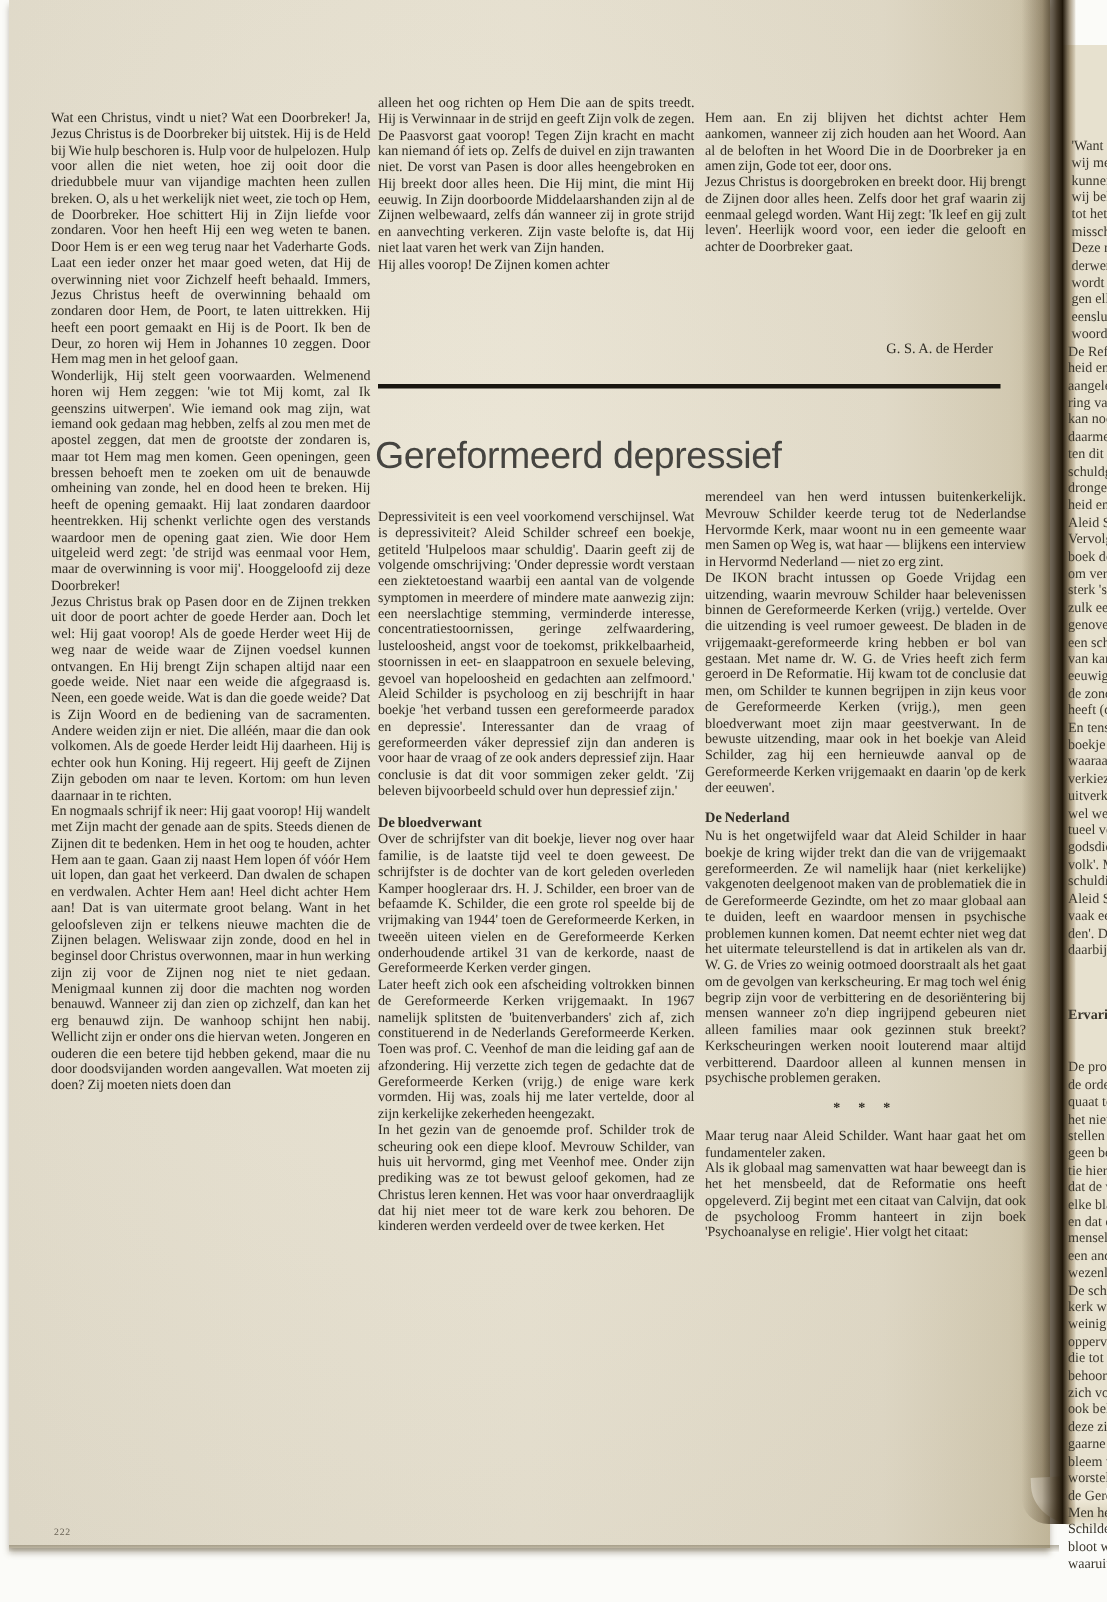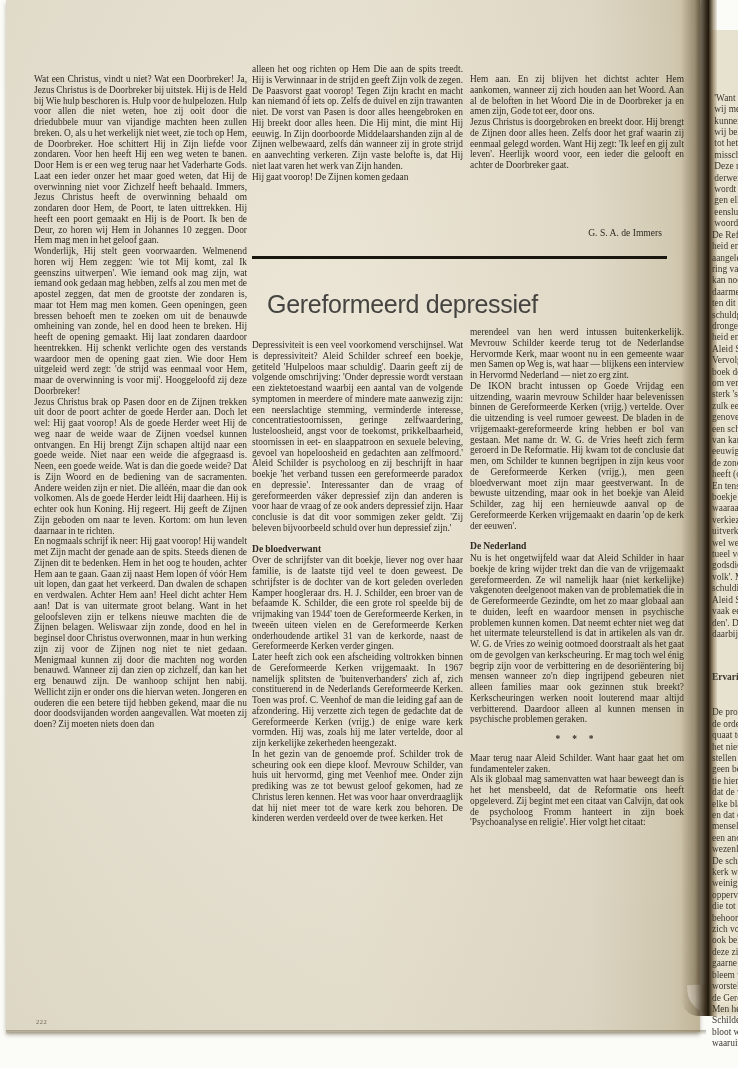--- a/index.html
+++ b/index.html
@@ -34,21 +34,21 @@
     line-height:10.75px;word-spacing:-0.4px;overflow:hidden;}
   .col p{margin:0;}
   .subhead{font-weight:bold;font-size:9.6px;margin:10px 0 1px 0;}
   .c1{left:34px;top:74px;width:213px;height:936px;}
   .a1c2{left:252px;top:64px;width:211px;height:186px;}
   .a1c3{left:470px;top:74px;width:214px;height:152px;}
   .signature{position:absolute;left:470px;top:227px;width:192px;text-align:right;
     font-size:9.6px;color:#2f2b23;}
   .rule{position:absolute;left:252px;top:256px;width:415px;height:3px;background:#191610;}
   .headline{position:absolute;left:250px;top:290px;font-family:"Liberation Sans","DejaVu Sans",sans-serif;
-    font-size:25px;letter-spacing:-0.3px;color:#454440;margin-left:17px;}
+    font-size:25px;letter-spacing:-0.3px;color:#454440;}
   .a2c1{left:252px;top:340px;width:211px;height:694px;}
   .a2c2{left:470px;top:327px;width:214px;height:694px;}
   .stars{text-align:center;letter-spacing:5px;margin:9px 0 8px 0;font-weight:bold;}
   .pageno{position:absolute;left:36px;top:1018px;font-size:6.5px;color:#6b6557;letter-spacing:.5px;}
 
   
   .fragment{position:absolute;left:712px;top:70px;width:60px;color:#3a362c;
     font-size:9.4px;line-height:11.4px;white-space:pre-wrap;}
   .fragment .frag-block{white-space:pre-wrap;}
   .fragment .frag-subhead{font-weight:bold;margin:9px 0 1px 0;white-space:pre-wrap;}
@@ -62,28 +62,28 @@
 
   <div class="col c1">
     <p>Wat een Christus, vindt u niet? Wat een Doorbreker! Ja, Jezus Christus is de Doorbreker bij uitstek. Hij is de Held bij Wie hulp beschoren is. Hulp voor de hulpelozen. Hulp voor allen die niet weten, hoe zij ooit door die driedubbele muur van vijandige machten heen zullen breken. O, als u het werkelijk niet weet, zie toch op Hem, de Doorbreker. Hoe schittert Hij in Zijn liefde voor zondaren. Voor hen heeft Hij een weg weten te banen. Door Hem is er een weg terug naar het Vaderharte Gods. Laat een ieder onzer het maar goed weten, dat Hij de overwinning niet voor Zichzelf heeft behaald. Immers, Jezus Christus heeft de overwinning behaald om zondaren door Hem, de Poort, te laten uittrekken. Hij heeft een poort gemaakt en Hij is de Poort. Ik ben de Deur, zo horen wij Hem in Johannes 10 zeggen. Door Hem mag men in het geloof gaan.</p>
     <p>Wonderlijk, Hij stelt geen voorwaarden. Welmenend horen wij Hem zeggen: 'wie tot Mij komt, zal Ik geenszins uitwerpen'. Wie iemand ook mag zijn, wat iemand ook gedaan mag hebben, zelfs al zou men met de apostel zeggen, dat men de grootste der zondaren is, maar tot Hem mag men komen. Geen openingen, geen bressen behoeft men te zoeken om uit de benauwde omheining van zonde, hel en dood heen te breken. Hij heeft de opening gemaakt. Hij laat zondaren daardoor heentrekken. Hij schenkt verlichte ogen des verstands waardoor men de opening gaat zien. Wie door Hem uitgeleid werd zegt: 'de strijd was eenmaal voor Hem, maar de overwinning is voor mij'. Hooggeloofd zij deze Doorbreker!</p>
     <p>Jezus Christus brak op Pasen door en de Zijnen trekken uit door de poort achter de goede Herder aan. Doch let wel: Hij gaat voorop! Als de goede Herder weet Hij de weg naar de weide waar de Zijnen voedsel kunnen ontvangen. En Hij brengt Zijn schapen altijd naar een goede weide. Niet naar een weide die afgegraasd is. Neen, een goede weide. Wat is dan die goede weide? Dat is Zijn Woord en de bediening van de sacramenten. Andere weiden zijn er niet. Die alléén, maar die dan ook volkomen. Als de goede Herder leidt Hij daarheen. Hij is echter ook hun Koning. Hij regeert. Hij geeft de Zijnen Zijn geboden om naar te leven. Kortom: om hun leven daarnaar in te richten.</p>
     <p>En nogmaals schrijf ik neer: Hij gaat voorop! Hij wandelt met Zijn macht der genade aan de spits. Steeds dienen de Zijnen dit te bedenken. Hem in het oog te houden, achter Hem aan te gaan. Gaan zij naast Hem lopen óf vóór Hem uit lopen, dan gaat het verkeerd. Dan dwalen de schapen en verdwalen. Achter Hem aan! Heel dicht achter Hem aan! Dat is van uitermate groot belang. Want in het geloofsleven zijn er telkens nieuwe machten die de Zijnen belagen. Weliswaar zijn zonde, dood en hel in beginsel door Christus overwonnen, maar in hun werking zijn zij voor de Zijnen nog niet te niet gedaan. Menigmaal kunnen zij door die machten nog worden benauwd. Wanneer zij dan zien op zichzelf, dan kan het erg benauwd zijn. De wanhoop schijnt hen nabij. Wellicht zijn er onder ons die hiervan weten. Jongeren en ouderen die een betere tijd hebben gekend, maar die nu door doodsvijanden worden aangevallen. Wat moeten zij doen? Zij moeten niets doen dan</p>
   </div>
 
   <div class="col a1c2">
     <p>alleen het oog richten op Hem Die aan de spits treedt. Hij is Verwinnaar in de strijd en geeft Zijn volk de zegen. De Paasvorst gaat voorop! Tegen Zijn kracht en macht kan niemand óf iets op. Zelfs de duivel en zijn trawanten niet. De vorst van Pasen is door alles heengebroken en Hij breekt door alles heen. Die Hij mint, die mint Hij eeuwig. In Zijn doorboorde Middelaarshanden zijn al de Zijnen welbewaard, zelfs dán wanneer zij in grote strijd en aanvechting verkeren. Zijn vaste belofte is, dat Hij niet laat varen het werk van Zijn handen.</p>
-    <p>Hij gaat voorop! De Zijnen komen gedaan</p>
+    <p>Hij alles voorop! De Zijnen komen achter</p>
   </div>
 
   <div class="col a1c3">
     <p>Hem aan. En zij blijven het dichtst achter Hem aankomen, wanneer zij zich houden aan het Woord. Aan al de beloften in het Woord Die in de Doorbreker ja en amen zijn, Gode tot eer, door ons.</p>
     <p>Jezus Christus is doorgebroken en breekt door. Hij brengt de Zijnen door alles heen. Zelfs door het graf waarin zij eenmaal gelegd worden. Want Hij zegt: 'Ik leef en gij zult leven'. Heerlijk woord voor, een ieder die gelooft en achter de Doorbreker gaat.</p>
   </div>
-  <div class="signature">G. S. A. de Immers</div>
+  <div class="signature">G. S. A. de Herder</div>
 
   <div class="rule"></div>
   <div class="headline">Gereformeerd depressief</div>
 
   <div class="col a2c1">
     <p>Depressiviteit is een veel voorkomend verschijnsel. Wat is depressiviteit? Aleid Schilder schreef een boekje, getiteld 'Hulpeloos maar schuldig'. Daarin geeft zij de volgende omschrijving: 'Onder depressie wordt verstaan een ziektetoestand waarbij een aantal van de volgende symptomen in meerdere of mindere mate aanwezig zijn: een neerslachtige stemming, verminderde interesse, concentratiestoornissen, geringe zelfwaardering, lusteloosheid, angst voor de toekomst, prikkelbaarheid, stoornissen in eet- en slaappatroon en sexuele beleving, gevoel van hopeloosheid en gedachten aan zelfmoord.' Aleid Schilder is psycholoog en zij beschrijft in haar boekje 'het verband tussen een gereformeerde paradox en depressie'. Interessanter dan de vraag of gereformeerden váker depressief zijn dan anderen is voor haar de vraag of ze ook anders depressief zijn. Haar conclusie is dat dit voor sommigen zeker geldt. 'Zij beleven bijvoorbeeld schuld over hun depressief zijn.'</p>
     <div class="subhead">De bloedverwant</div>
     <p>Over de schrijfster van dit boekje, liever nog over haar familie, is de laatste tijd veel te doen geweest. De schrijfster is de dochter van de kort geleden overleden Kamper hoogleraar drs. H. J. Schilder, een broer van de befaamde K. Schilder, die een grote rol speelde bij de vrijmaking van 1944' toen de Gereformeerde Kerken, in tweeën uiteen vielen en de Gereformeerde Kerken onderhoudende artikel 31 van de kerkorde, naast de Gereformeerde Kerken verder gingen.</p>
     <p>Later heeft zich ook een afscheiding voltrokken binnen de Gereformeerde Kerken vrijgemaakt. In 1967 namelijk splitsten de 'buitenverbanders' zich af, zich constituerend in de Nederlands Gereformeerde Kerken. Toen was prof. C. Veenhof de man die leiding gaf aan de afzondering. Hij verzette zich tegen de gedachte dat de Gereformeerde Kerken (vrijg.) de enige ware kerk vormden. Hij was, zoals hij me later vertelde, door al zijn kerkelijke zekerheden heengezakt.</p>
     <p>In het gezin van de genoemde prof. Schilder trok de scheuring ook een diepe kloof. Mevrouw Schilder, van huis uit hervormd, ging met Veenhof mee. Onder zijn prediking was ze tot bewust geloof gekomen, had ze Christus leren kennen. Het was voor haar onverdraaglijk dat hij niet meer tot de ware kerk zou behoren. De kinderen werden verdeeld over de twee kerken. Het</p>

